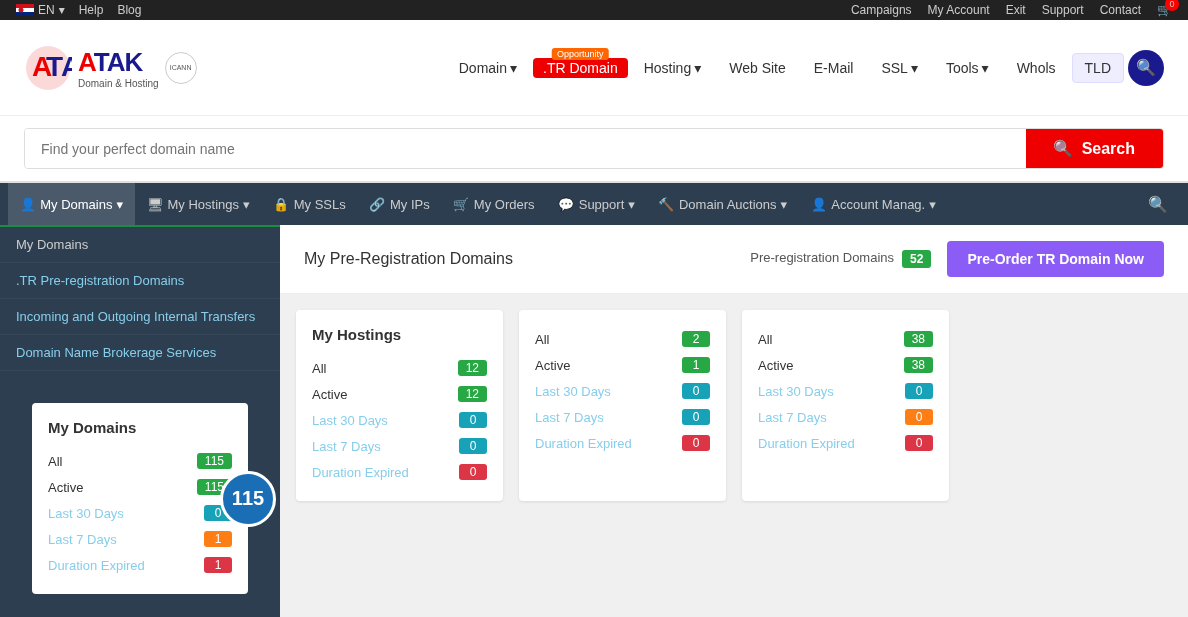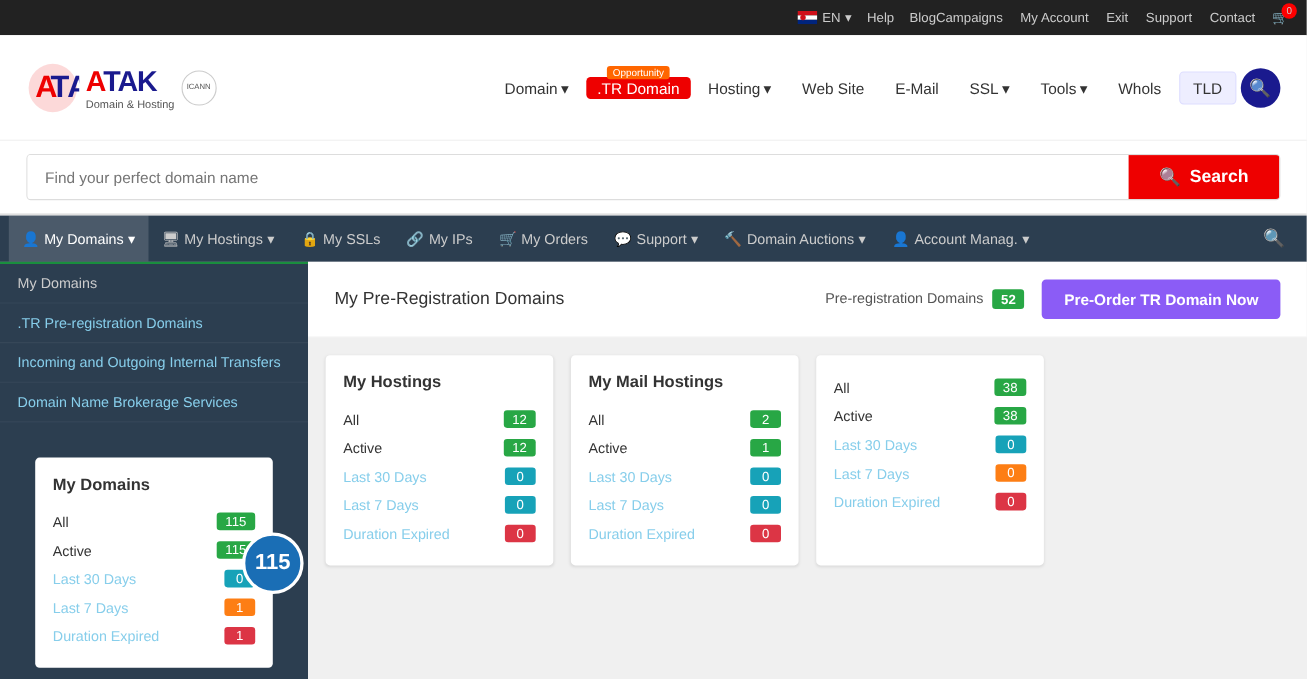--- a/index.html
+++ b/index.html
@@ -4,23 +4,23 @@
   <style>
     * { margin: 0; padding: 0; box-sizing: border-box; }
     body { font-family: Arial, sans-serif; font-size: 13px; background: #f0f0f0; width: 1188px; }
 
     
     .top-bar {
       background: #222;
       color: #ccc;
       display: flex;
       align-items: center;
-      justify-content: flex-end;
+      justify-content: space-between;
       padding: 0 16px;
-      height: 32px;
+      height: 20px;
       font-size: 12px;
     }
     .top-bar-left { display: flex; align-items: center; gap: 14px; }
     .top-bar-right { display: flex; align-items: center; gap: 16px; }
     .top-bar a, .top-bar span { color: #ccc; text-decoration: none; cursor: pointer; }
     .lang-btn {
       display: flex; align-items: center; gap: 4px;
       background: none; border: none; color: #ccc; cursor: pointer; font-size: 12px;
     }
     .cart-icon-wrap { position: relative; }
@@ -459,21 +459,20 @@
               <span style="background: rgb(23, 162, 184); color: rgb(255, 255, 255); border-radius: 3px; padding: 1px 8px; font-size: 12px; min-width: 28px; text-align: center;">0</span>
             </div>
             <div class="stats-row">
               <span class="label">Duration Expired</span>
               <span style="background: rgb(220, 53, 69); color: rgb(255, 255, 255); border-radius: 3px; padding: 1px 8px; font-size: 12px; min-width: 28px; text-align: center;">0</span>
             </div>
           </div>
       </div>
 
       <div class="stats-card">
-        <div class="stats-card-title">My Mail Hostings</div>
         <div id="my-mail-rows">
             <div class="stats-row">
               <span class="label dark">All</span>
               <span style="background: rgb(40, 167, 69); color: rgb(255, 255, 255); border-radius: 3px; padding: 1px 8px; font-size: 12px; min-width: 28px; text-align: center;">2</span>
             </div>
             <div class="stats-row">
               <span class="label dark">Active</span>
               <span style="background: rgb(40, 167, 69); color: rgb(255, 255, 255); border-radius: 3px; padding: 1px 8px; font-size: 12px; min-width: 28px; text-align: center;">1</span>
             </div>
             <div class="stats-row">

